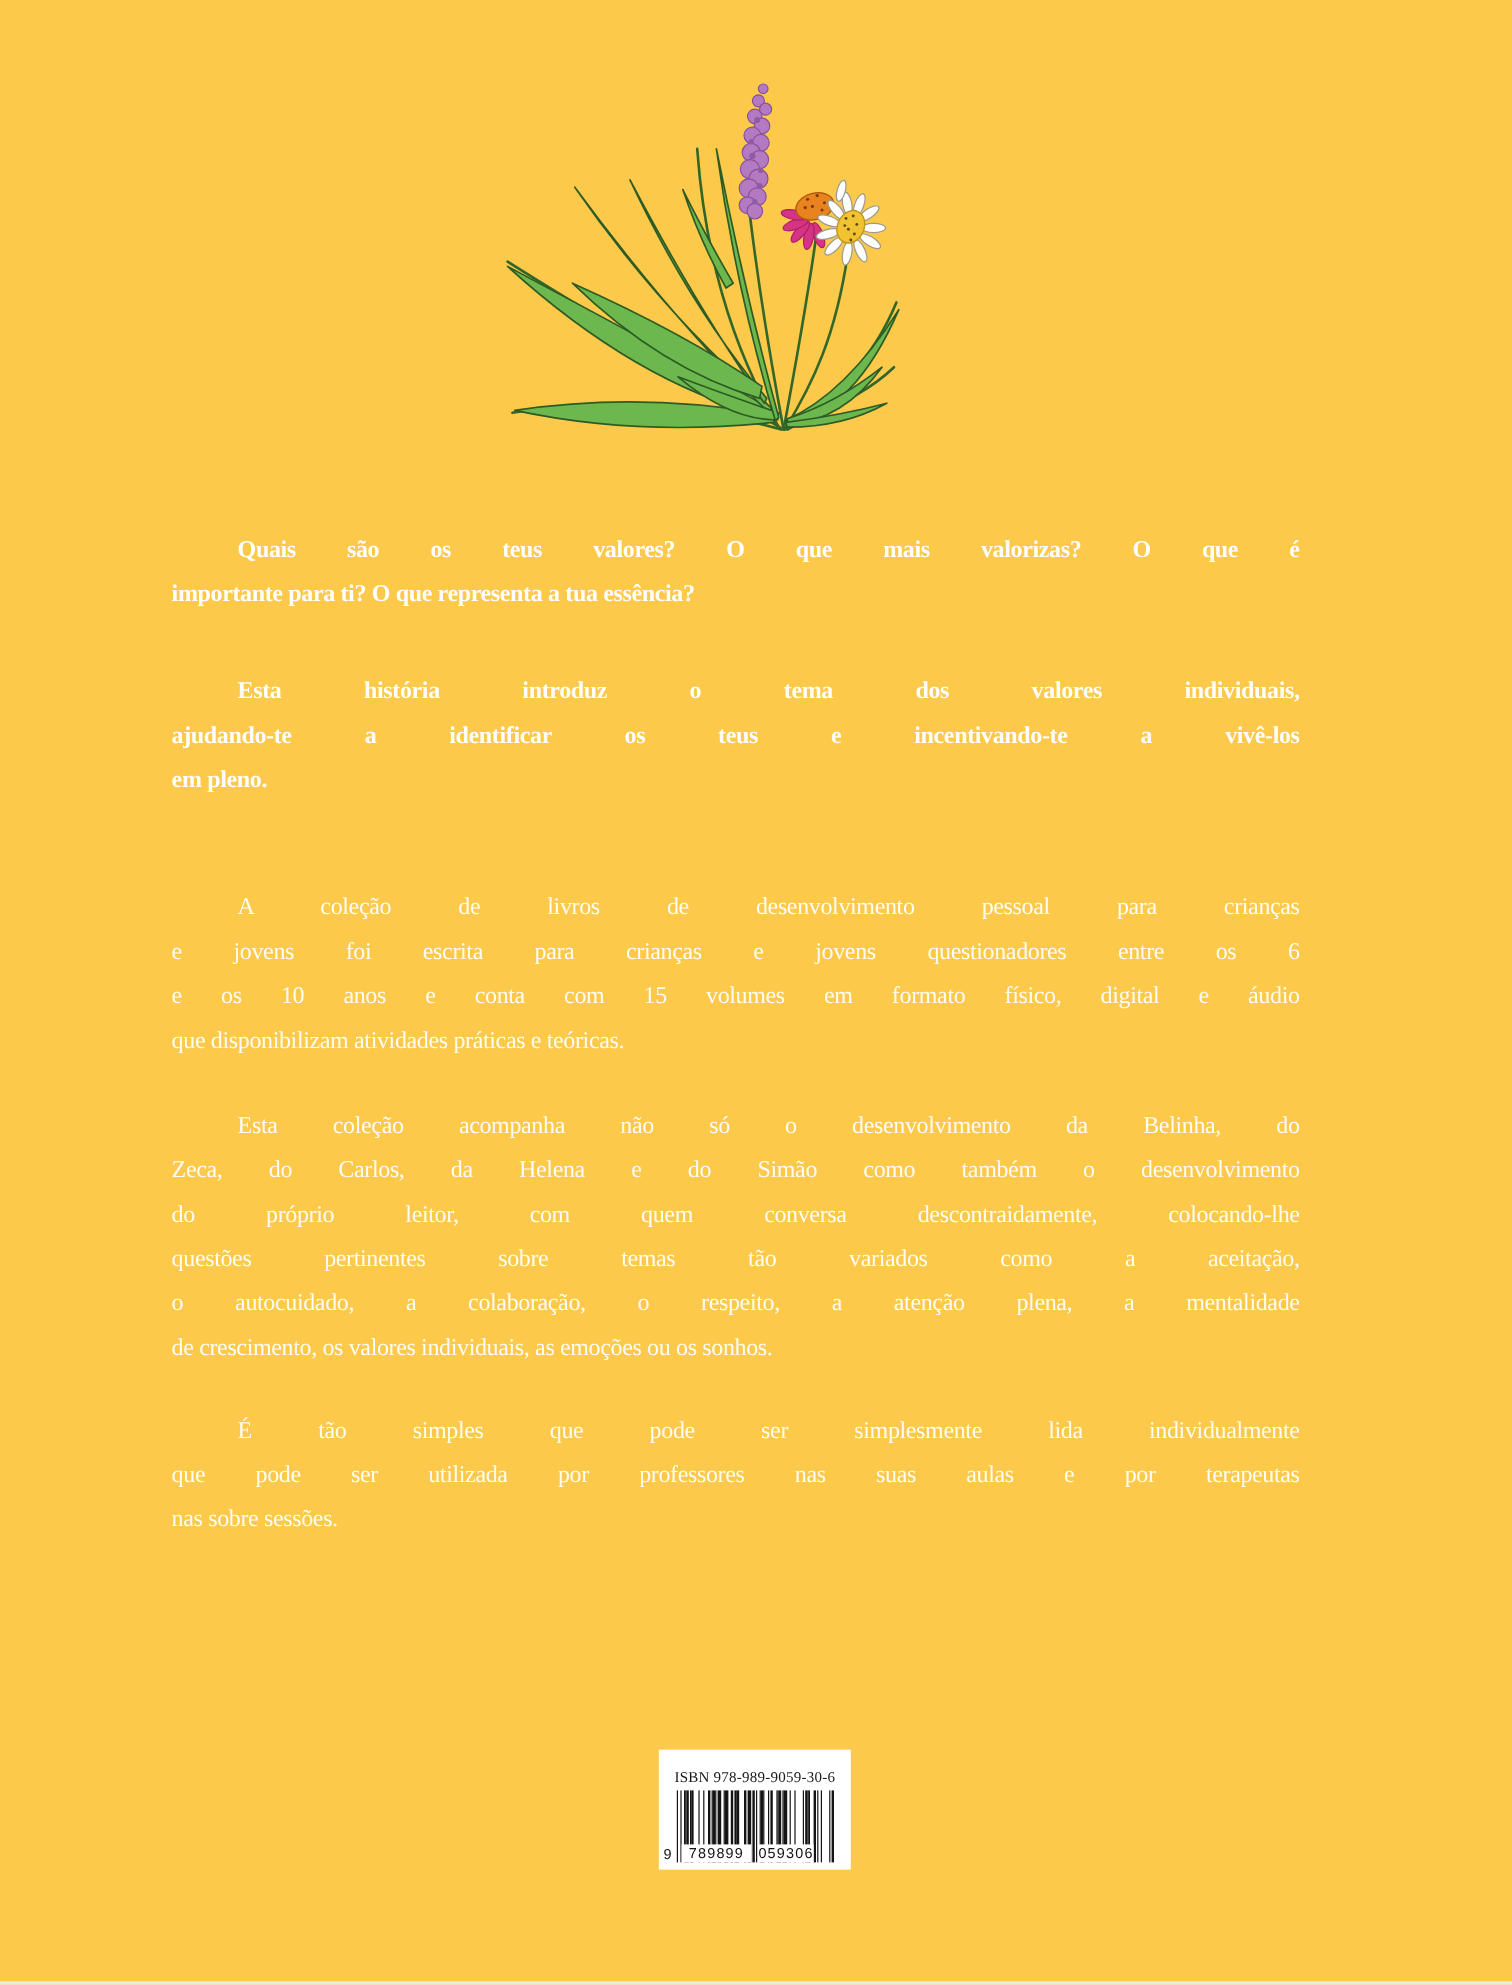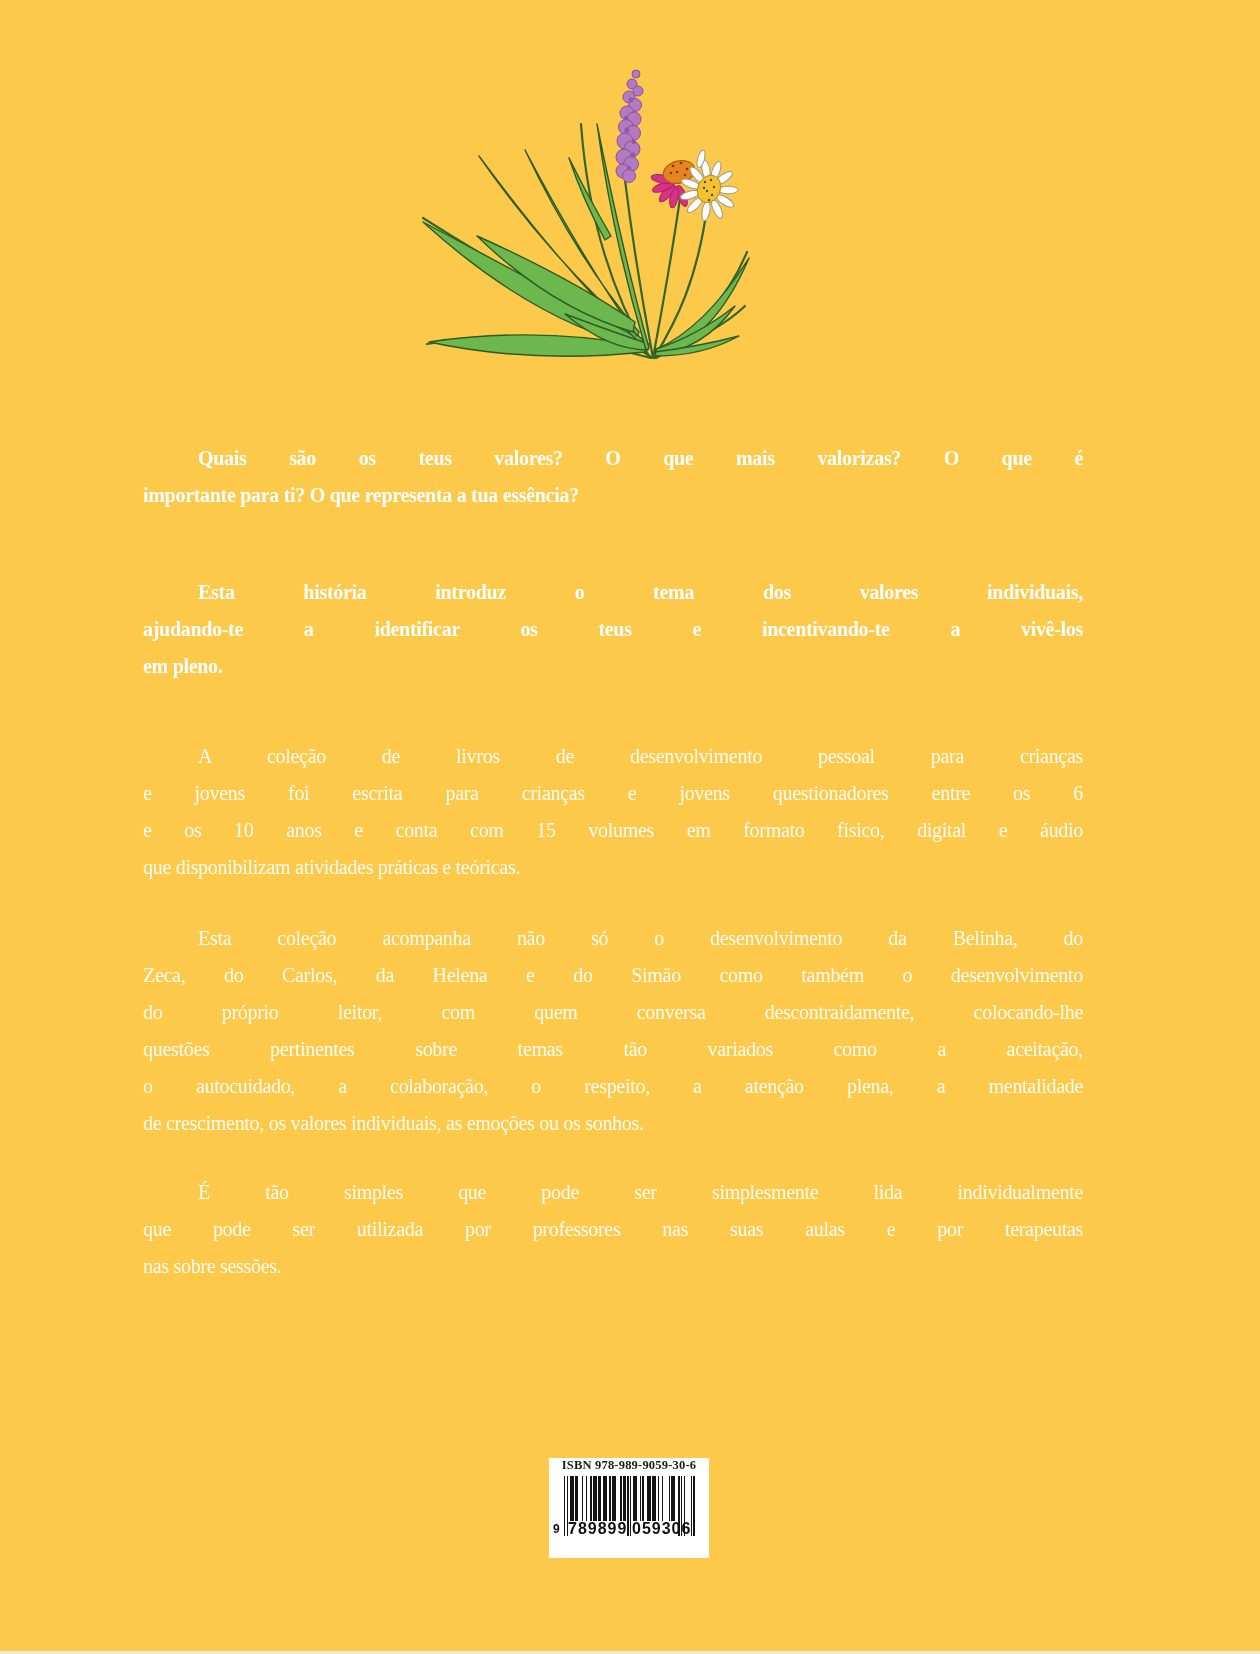--- a/index.html
+++ b/index.html
@@ -20,37 +20,37 @@
   .para .line.last{text-align-last:left;}
   .para.bold{font-weight:bold;font-size:20px;letter-spacing:-0.3px;color:#ffffff;}
   .para.regular{font-weight:normal;font-size:20px;letter-spacing:-0.3px;color:rgba(255,255,255,0.95);}
 
   
   #flower{position:absolute;left:383px;top:60px;width:370px;height:315px;}
 
   
   .barcode-box{
     position:absolute;left:549px;top:1458px;width:160px;height:100px;
-    background:#ffffff;box-sizing:border-box;padding-top:0;font-weight:bold;
+    background:#ffffff;box-sizing:border-box;padding-top:16px;
   }
   .isbn-label{
     font-family:"Liberation Serif","DejaVu Serif",serif;
     font-size:12.5px;color:#1a1a1a;text-align:center;
     letter-spacing:0.2px;line-height:15px;
   }
   .bars-wrap{
     position:relative;width:130px;height:60px;margin:3px auto 0 auto;
   }
   .bars{display:flex;width:130px;height:60px;}
   .bars .m{flex:1 1 auto;height:100%;}
   .bars .m.on{background:#141414;}
   .digit-strip{
     position:absolute;bottom:0;height:15px;background:#ffffff;
     font-family:"Liberation Sans","DejaVu Sans",sans-serif;
-    font-size:16px;color:#111;text-align:center;line-height:15px;
+    font-size:12px;color:#111;text-align:center;line-height:15px;
     letter-spacing:1px;
   }
   .strip-left{left:4px;width:58px;}
   .strip-right{left:68px;width:46px;}
   .lead-digit{
     position:absolute;left:-11px;bottom:-1px;height:15px;
     font-family:"Liberation Sans","DejaVu Sans",sans-serif;
     font-size:12px;color:#111;line-height:15px;
   }
   .bottom-strip{position:absolute;left:0;bottom:0;width:1260px;height:3px;background:#ECE8DC;}
@@ -151,21 +151,21 @@
       <circle cx="326" cy="140" r="1.2"></circle>
     </g>
   </g>
 </svg>
 
 <div class="text-block">
   <div class="para bold" style="top:440px">
       <div class="line first">Quais são os teus valores? O que mais valorizas? O que é</div>
       <div class="line last">importante para ti? O que representa a tua essência?</div>
     </div>
-  <div class="para bold" style="top:574px">
+  <div class="para bold" style="top:558px">
       <div class="line first">Esta história introduz o tema dos valores individuais,</div>
       <div class="line">ajudando-te a identificar os teus e incentivando-te a vivê-los</div>
       <div class="line last">em pleno.</div>
     </div>
   <div class="para regular" style="top:738px">
       <div class="line first">A coleção de livros de desenvolvimento pessoal para crianças</div>
       <div class="line">e jovens foi escrita para crianças e jovens questionadores entre os 6</div>
       <div class="line">e os 10 anos e conta com 15 volumes em formato físico, digital e áudio</div>
       <div class="line last">que disponibilizam atividades práticas e teóricas.</div>
     </div>

